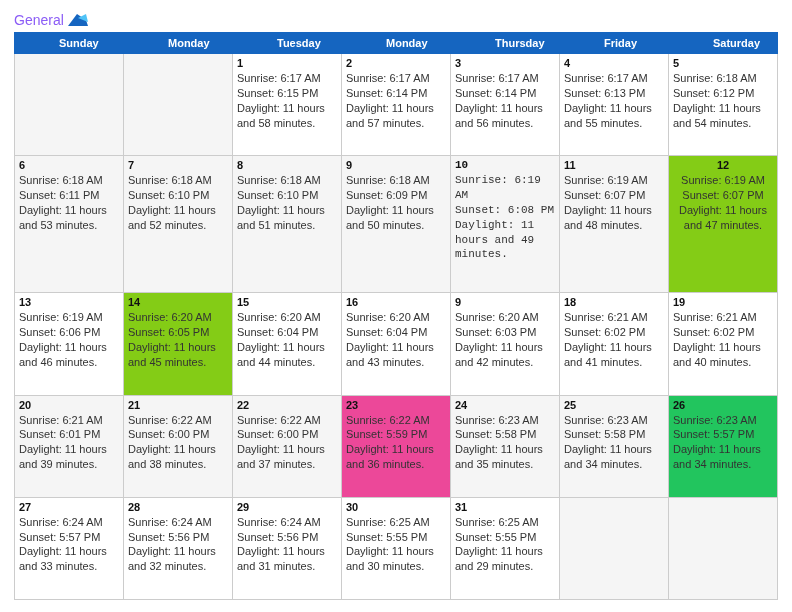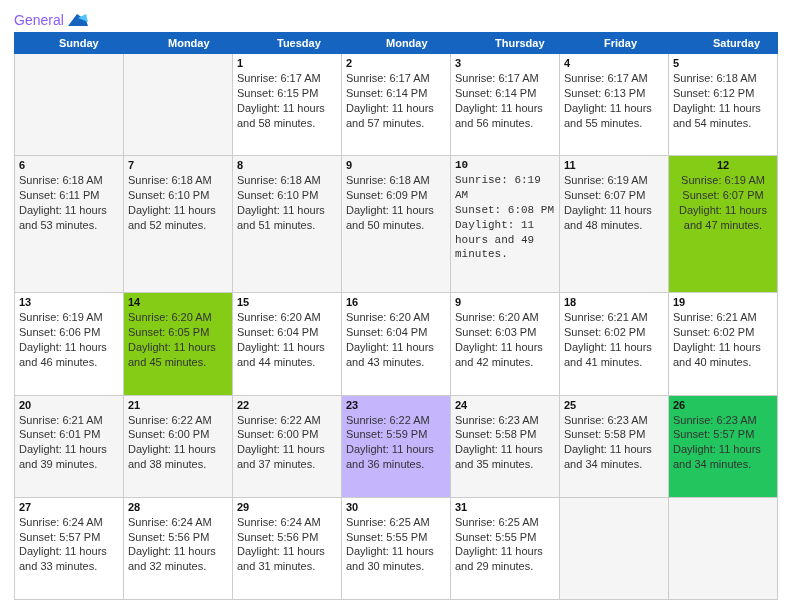--- a/index.html
+++ b/index.html
@@ -257,21 +257,21 @@
             <div class="day-info" style="white-space: pre-line;">Sunrise: 6:22 AM
 Sunset: 6:00 PM
 Daylight: 11 hours and 38 minutes.</div>
           </td>
           <td style="background: rgb(245, 245, 245);">
             <span class="day-num">22</span>
             <div class="day-info" style="white-space: pre-line;">Sunrise: 6:22 AM
 Sunset: 6:00 PM
 Daylight: 11 hours and 37 minutes.</div>
           </td>
-          <td style="background: #c4b5fd;">
+          <td style="background: #ec4899;">
             <span class="day-num">23</span>
             <div class="day-info" style="white-space: pre-line;">Sunrise: 6:22 AM
 Sunset: 5:59 PM
 Daylight: 11 hours and 36 minutes.</div>
           </td>
           <td style="background: rgb(245, 245, 245);">
             <span class="day-num">24</span>
             <div class="day-info" style="white-space: pre-line;">Sunrise: 6:23 AM
 Sunset: 5:58 PM
 Daylight: 11 hours and 35 minutes.</div>

